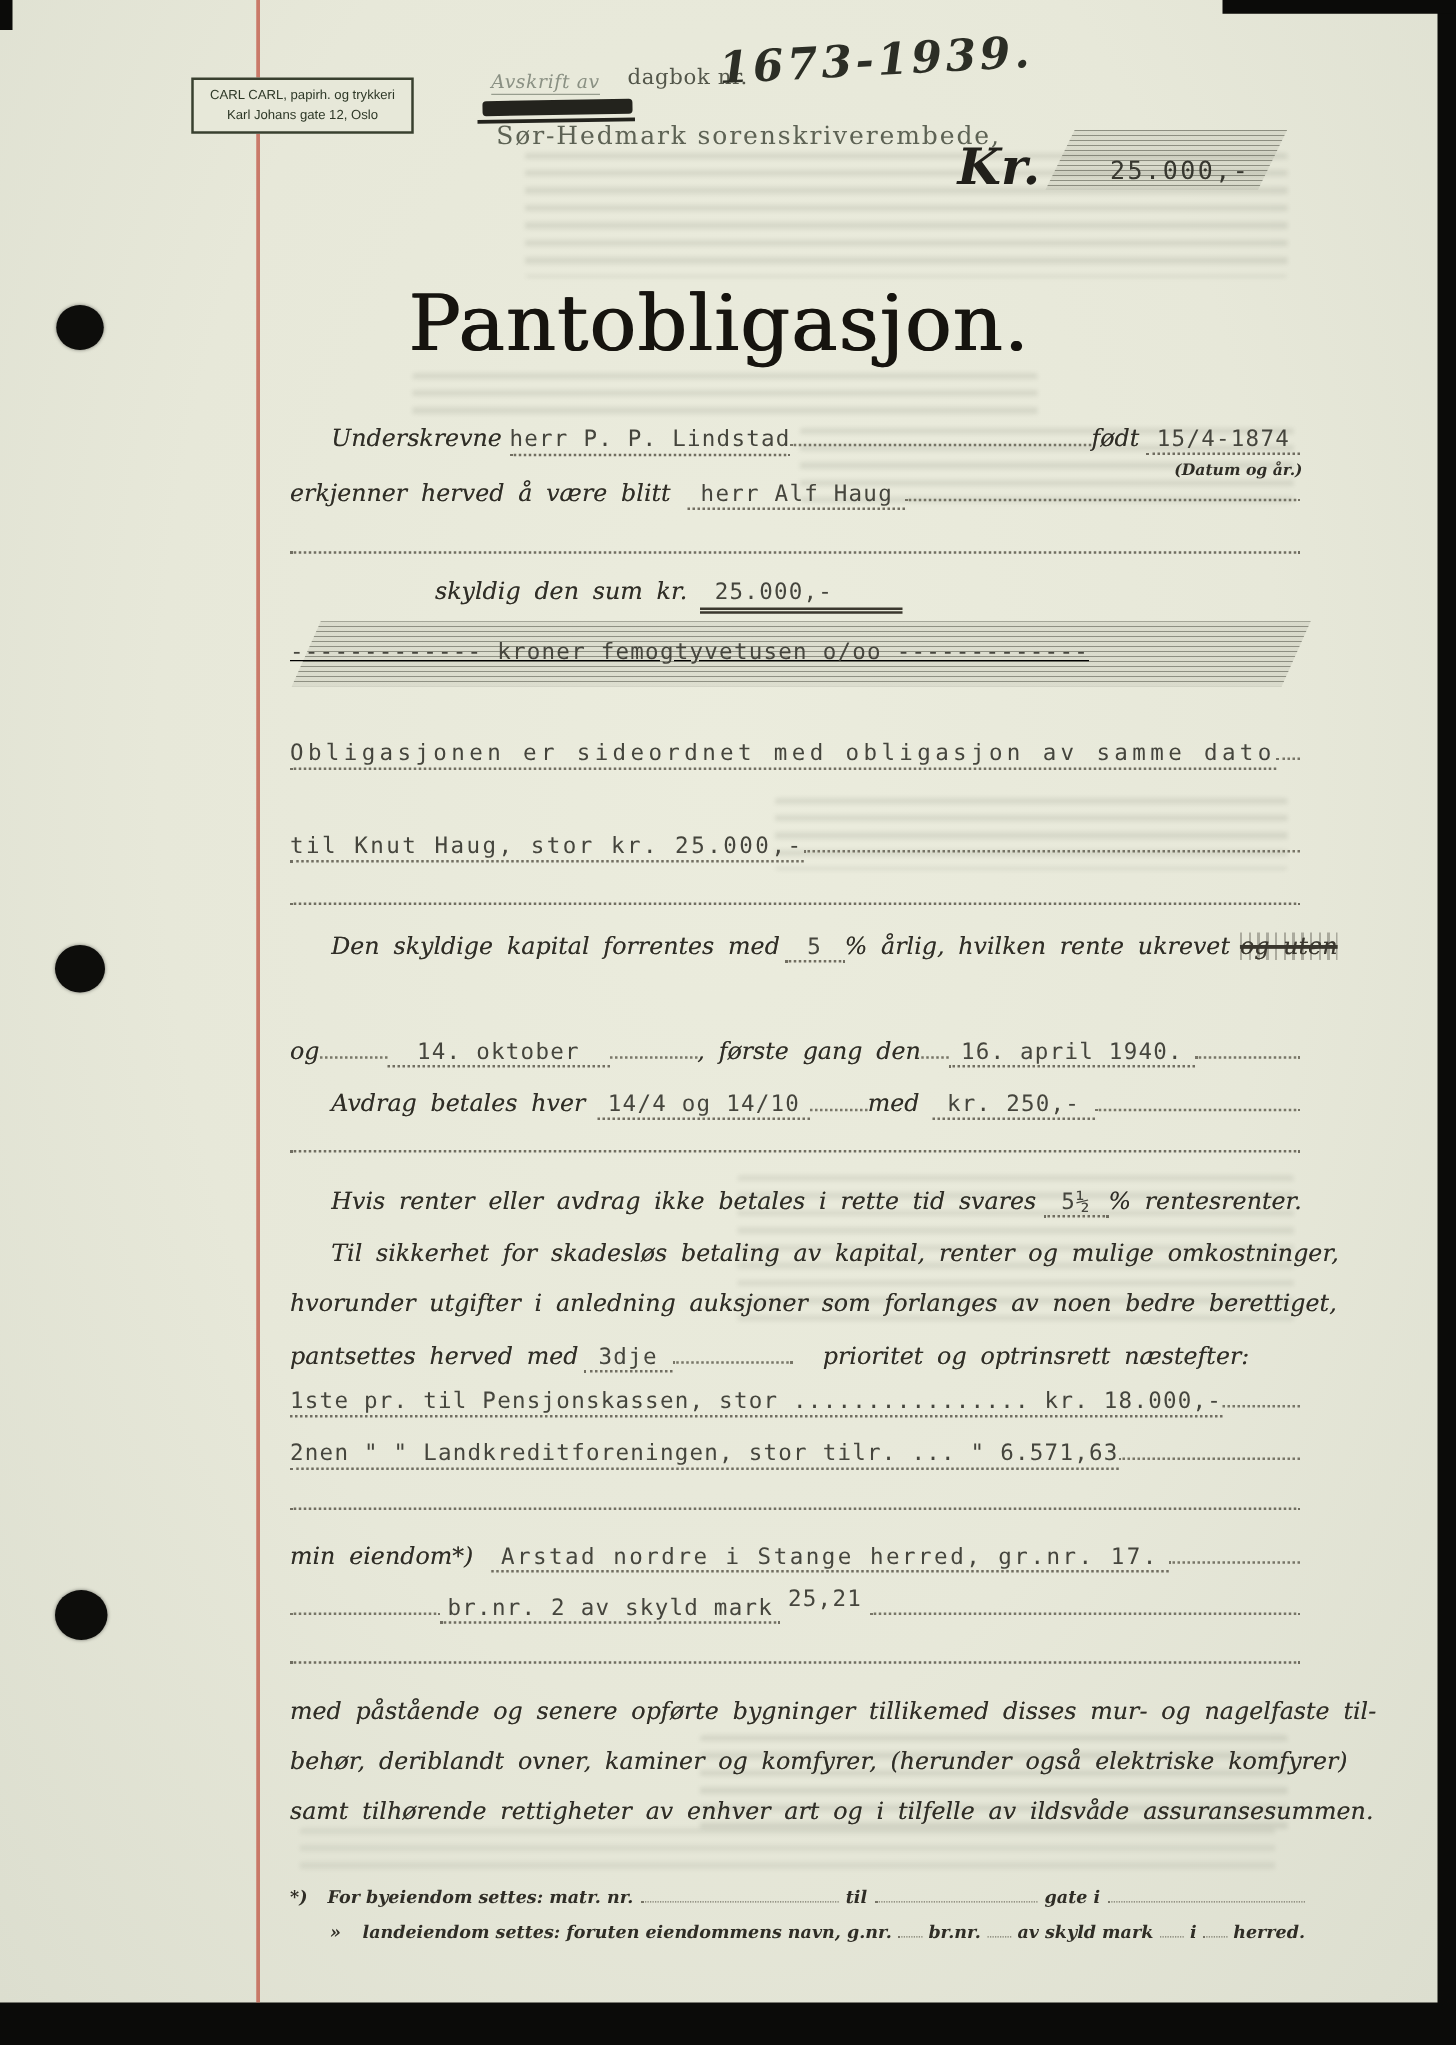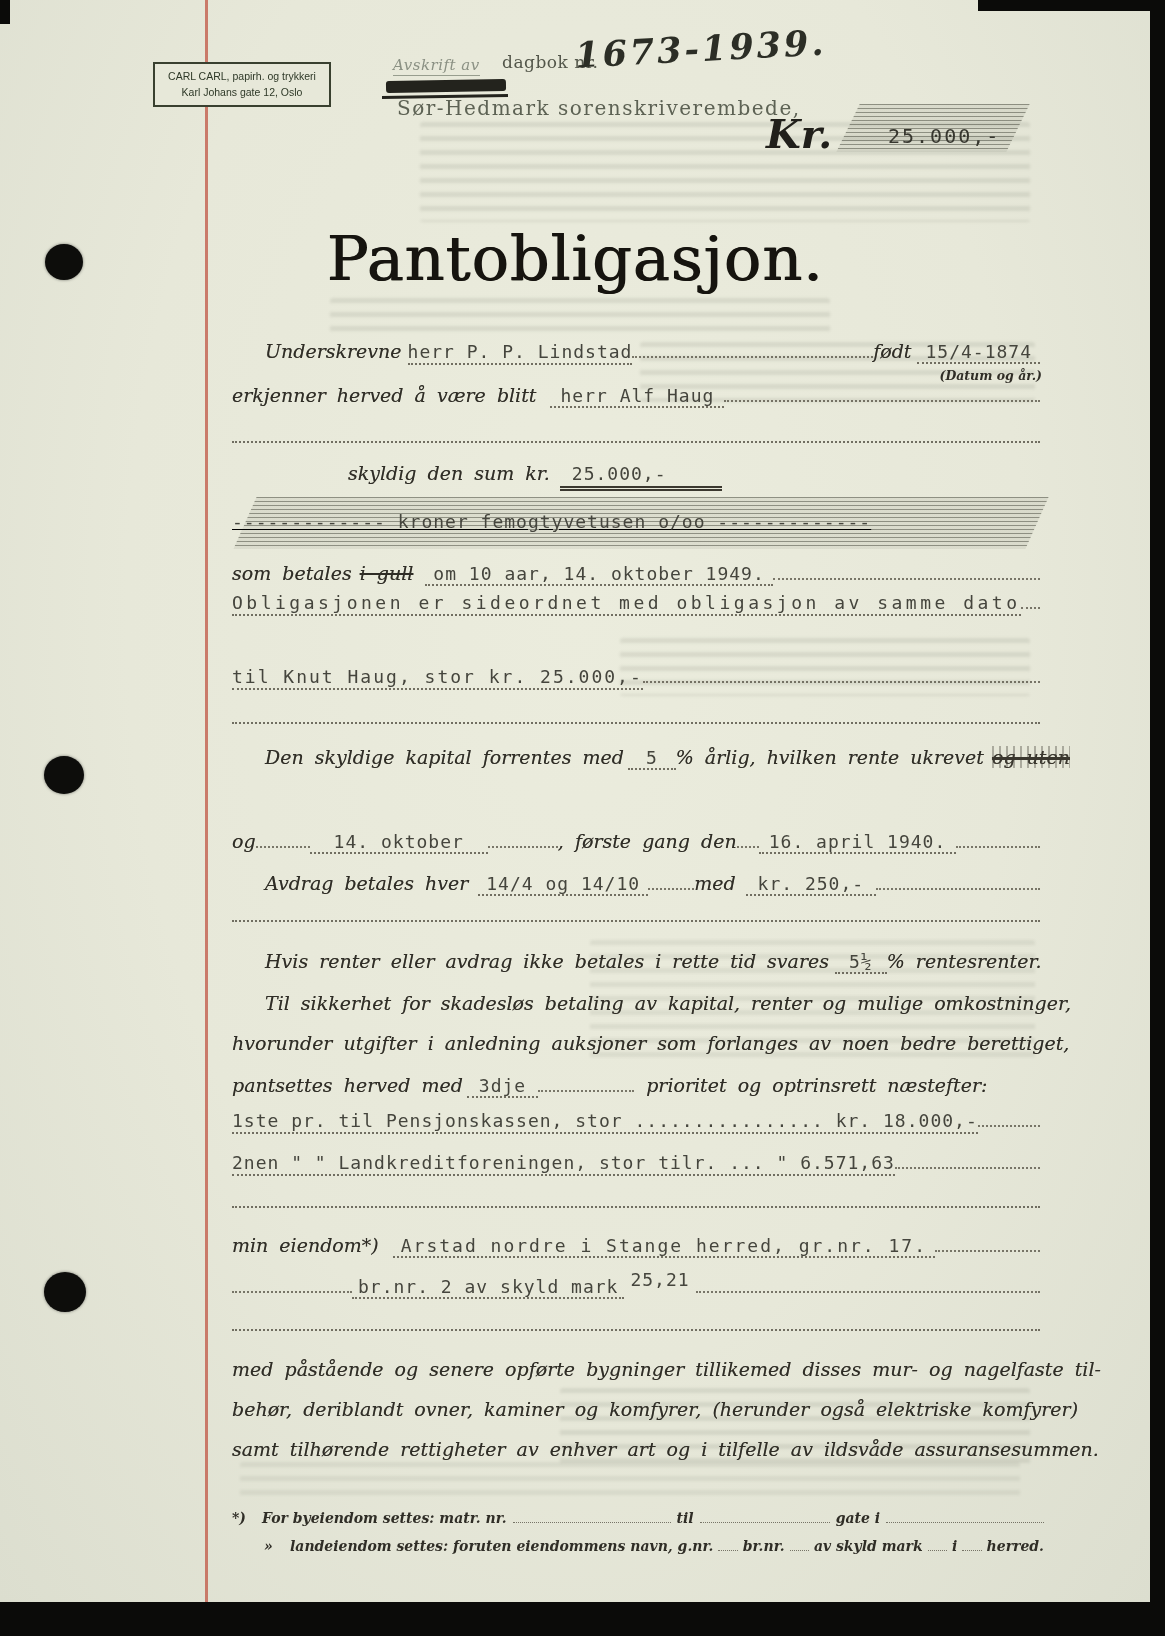--- a/index.html
+++ b/index.html
@@ -111,26 +111,20 @@
       <span style="width:116px;"></span>
       <span class="p">skyldig den sum kr.</span>
       <span class="t sum25">25.000,-</span>
     </div>
 
     <div class="band hatch"></div>
     <div class="line bandtext">
       <span class="t">------------- kroner femogtyvetusen o/oo -------------</span>
     </div>
 
-    <div class="line" style="top:562px;">
-      <span class="p">som betales</span>
-      <span class="p struck" style="margin-left:8px;">i gull</span>
-      <span class="t dotu" style="margin-left:12px;padding:0 8px;">om 10 aar, 14. oktober 1949.</span>
-      <span class="dots"></span>
-    </div>
 
     <div class="line" style="top:592px;">
       <span class="t wide dotu">Obligasjonen er sideordnet med obligasjon av samme dato</span>
       <span class="dots"></span>
     </div>
     <div class="line" style="top:666px;">
       <span class="t dotu" style="letter-spacing:2px;">til Knut Haug, stor kr. 25.000,-</span>
       <span class="dots"></span>
     </div>
 
@@ -171,21 +165,21 @@
     <div class="line" style="top:992px;padding-left:33px;width:775px;">
       <span class="p just">Til sikkerhet for skadesløs betaling av kapital, renter og mulige omkostninger,</span>
     </div>
     <div class="line" style="top:1032px;">
       <span class="p just">hvorunder utgifter i anledning auksjoner som forlanges av noen bedre berettiget,</span>
     </div>
     <div class="line" style="top:1074px;">
       <span class="p">pantsettes herved med</span>
       <span class="t dotu" style="margin-left:4px;padding:0 12px;">3dje</span>
       <span class="dots" style="max-width:96px;"></span>
-      <span class="p" style="margin-left:12px;">prioritet og optrinsrett næstefter:</span>
+      <span class="p" style="margin-left:24px;">prioritet og optrinsrett næstefter:</span>
     </div>
     <div class="line" style="top:1110px;">
       <span class="t dotu">1ste pr. til Pensjonskassen, stor ................ kr. 18.000,-</span>
       <span class="dots"></span>
     </div>
     <div class="line" style="top:1152px;">
       <span class="t dotu">2nen "    " Landkreditforeningen, stor tilr. ...  "    6.571,63</span>
       <span class="dots"></span>
     </div>
 

